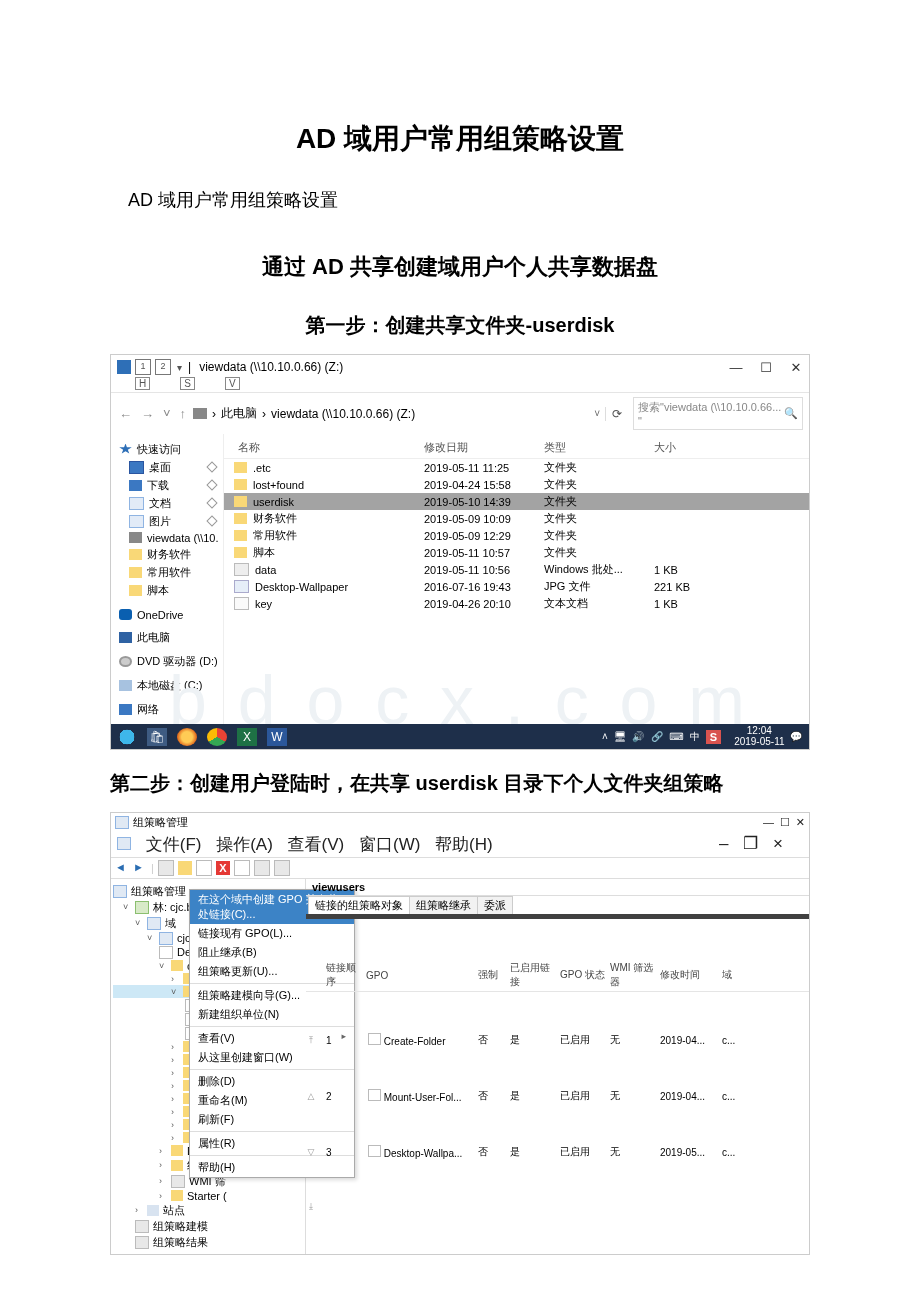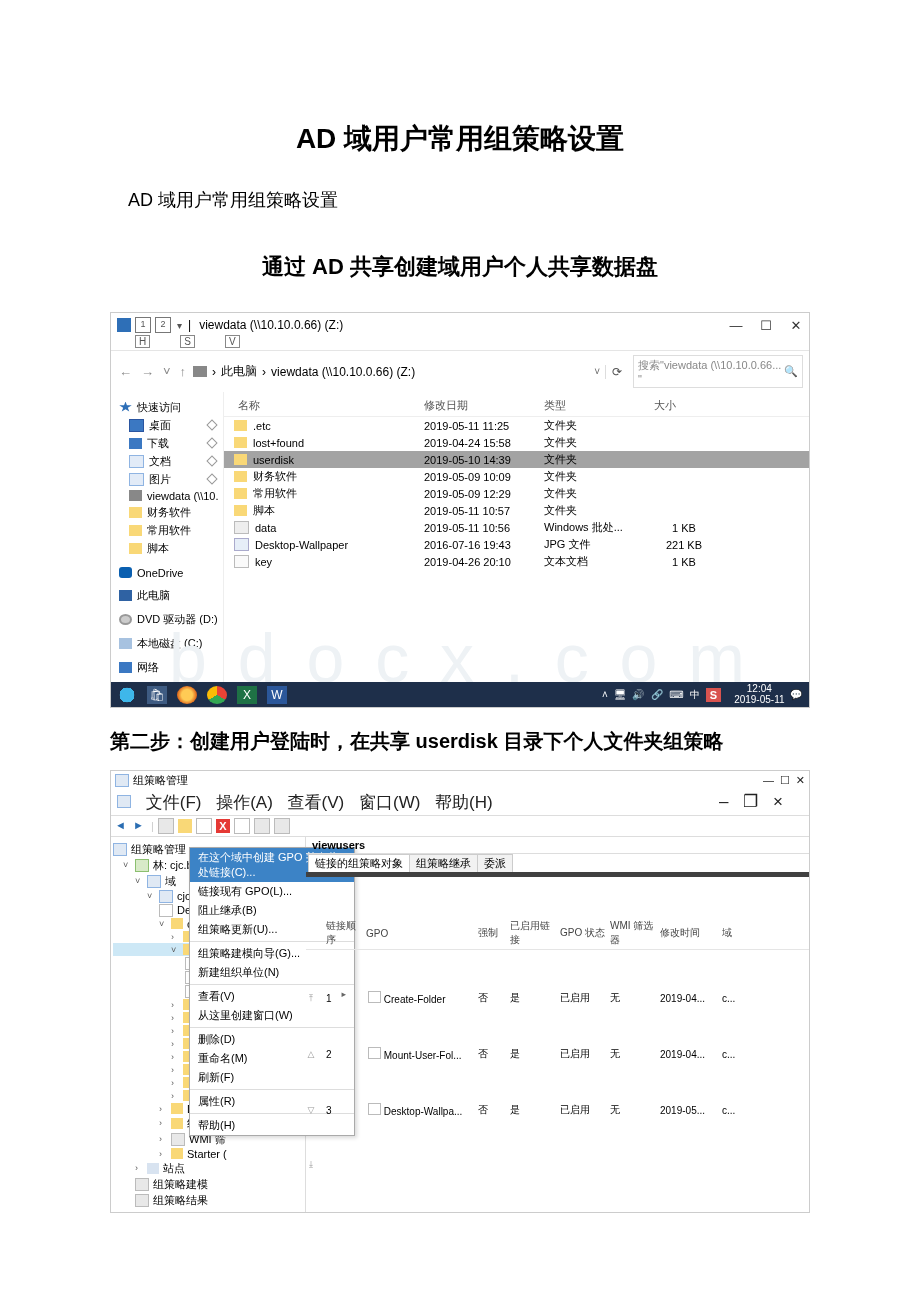--- a/index.html
+++ b/index.html
@@ -230,21 +230,21 @@
     background: #a3a3a3;
   }
   .s1-name {
     display: flex;
     align-items: center;
     gap: 6px;
     padding-left: 10px;
     text-align: right;
   }
   .s1-right {
-    text-align: center;
+    text-align: left;
     padding-right: 10px;
   }
   .watermark1 {
     position: absolute;
     left: 0; right: 0;
     bottom: 10px;
     font-size: 68px;
     color: #eef2f5;
     letter-spacing: 6px;
     text-align: center;
@@ -481,20 +481,21 @@
 </style>
 </head>
 <body>
 
 <div class="page">
 
   <h1 class="title-main">AD 域用户常用组策略设置</h1>
   <p class="subtitle">AD 域用户常用组策略设置</p>
 
   <h2 class="h2">通过 AD 共享创建域用户个人共享数据盘</h2>
+  <h3 class="h3">第一步：创建共享文件夹-userdisk</h3>
 
   <div class="shot1">
 
     <div class="s1-titlebar">
       <span class="s1-tb-icon"></span>
       <span class="s1-qat">1</span>
       <span class="s1-qat">2</span>
       <span class="s1-caret">▾</span>
       <span>|</span>
       <span class="s1-title">viewdata (\\10.10.0.66) (Z:)</span>

